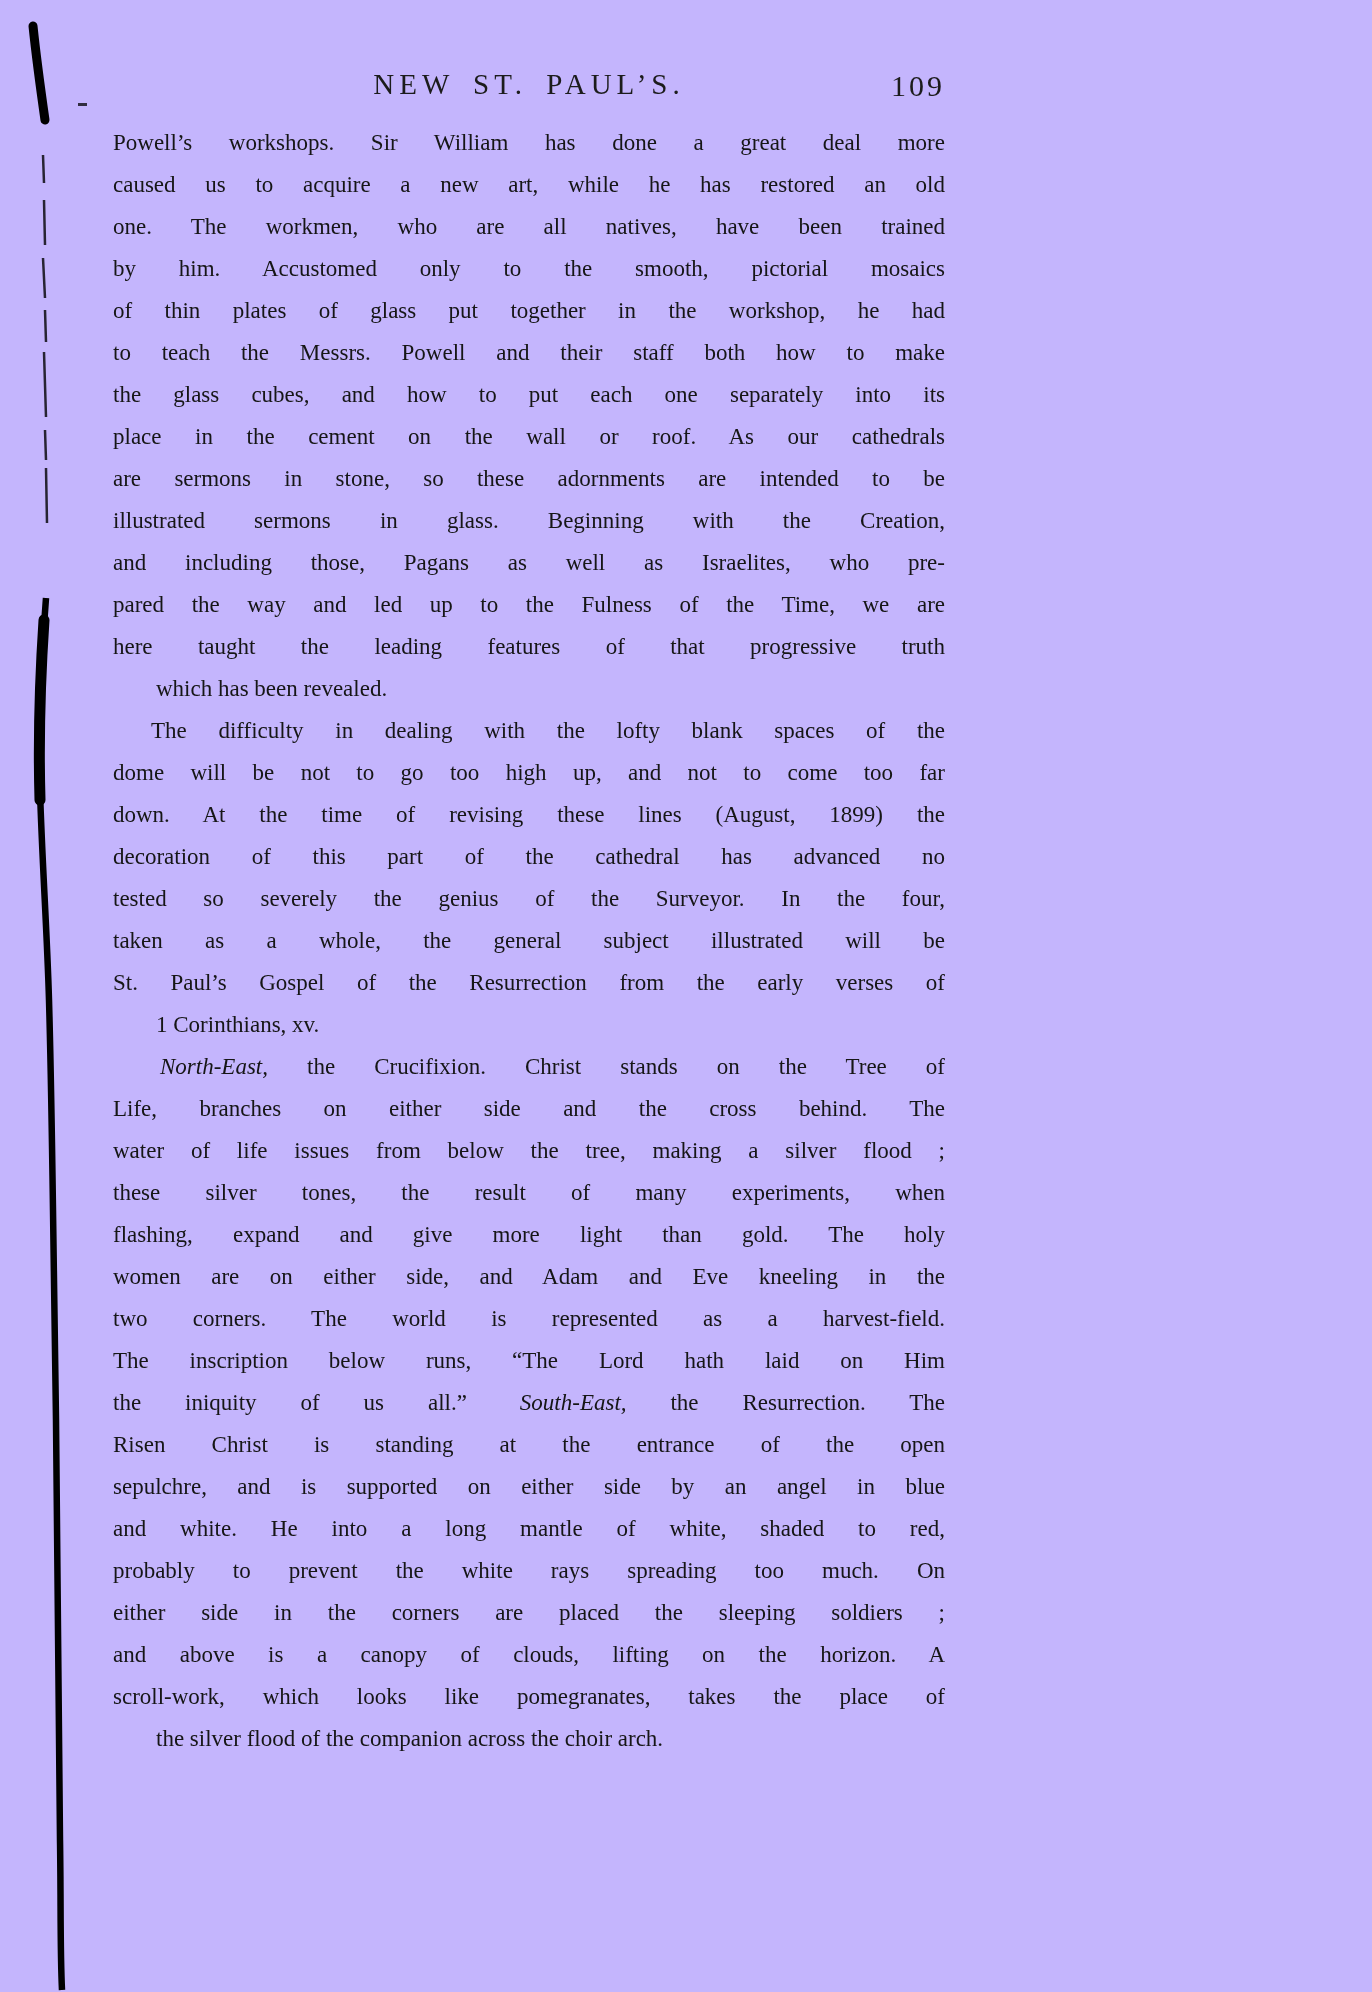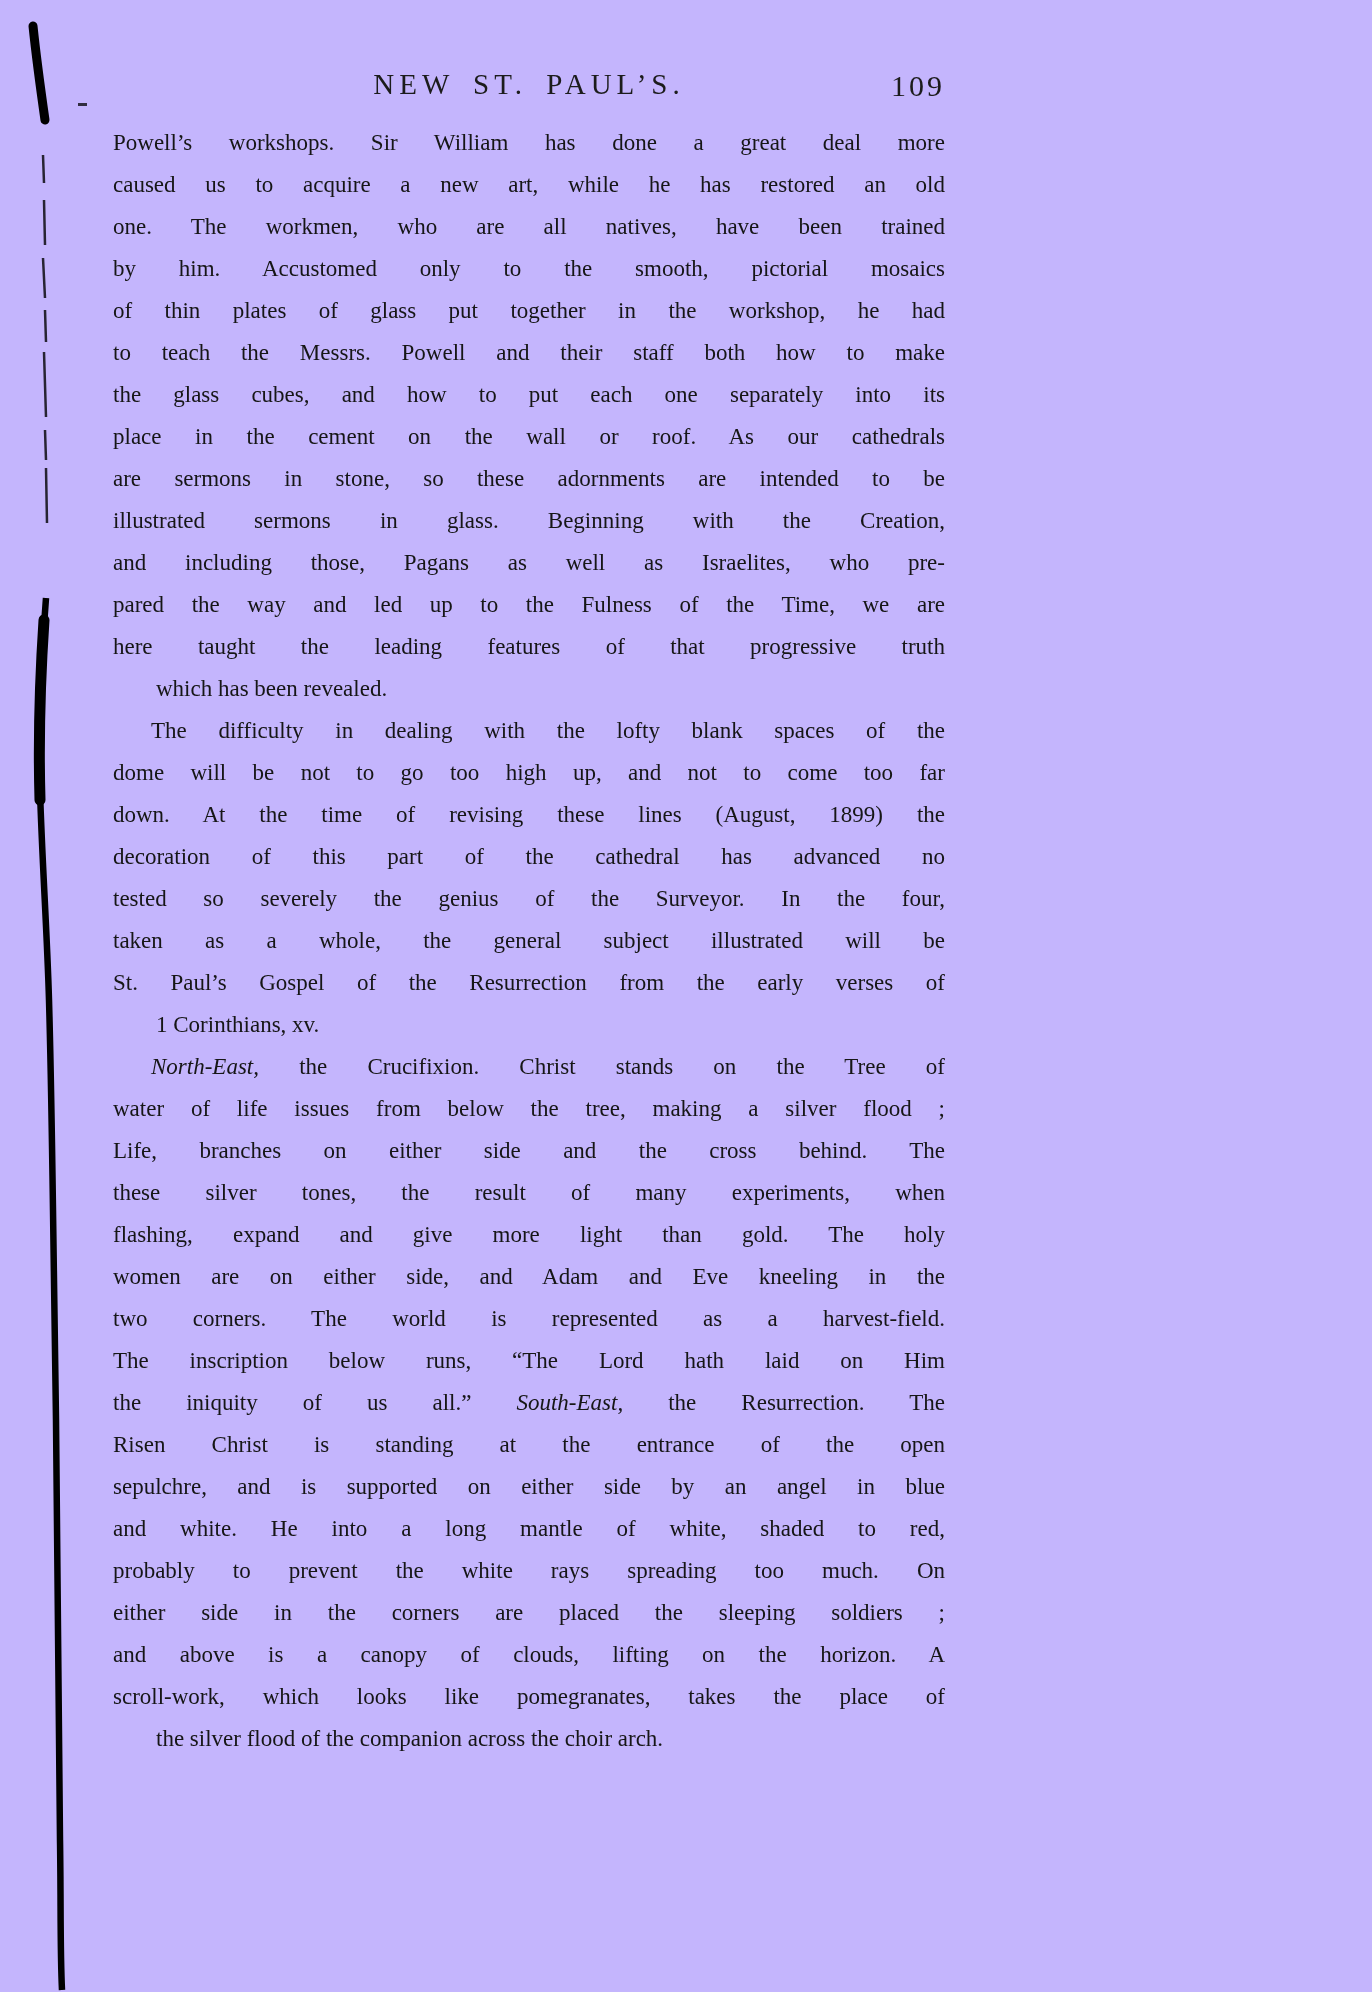--- a/index.html
+++ b/index.html
@@ -67,20 +67,21 @@
     white-space: normal;
   }
   .line.last {
     text-align-last: left;
     margin-left: 43px;
   }
   .line.indent {
     text-indent: 38px;
   }
   .line i {
+    margin-left: 9px;
   }
 </style>
 </head>
 <body>
 
 <div class="page">
 
   <svg class="scan-artifact" width="120" height="1992" viewBox="0 0 120 1992">
     <path d="M33,26 C36,55 40,85 45,120" stroke="#000" stroke-width="9" fill="none" stroke-linecap="round"></path>
     <path d="M43,155 l1,28 M44,200 l1,45 M43,258 l2,40 M45,310 l1,32 M44,352 l2,65 M45,430 l1,30 M46,468 l1,55" stroke="#000" stroke-width="2.5" fill="none" opacity="0.8"></path>
@@ -111,22 +112,22 @@
       <div class="line last">which has been revealed.</div>
       <div class="line indent">The difficulty in dealing with the lofty blank spaces of the</div>
       <div class="line">dome will be not to go too high up, and not to come too far</div>
       <div class="line">down. At the time of revising these lines (August, 1899) the</div>
       <div class="line">decoration of this part of the cathedral has advanced no</div>
       <div class="line">tested so severely the genius of the Surveyor. In the four,</div>
       <div class="line">taken as a whole, the general subject illustrated will be</div>
       <div class="line">St. Paul’s Gospel of the Resurrection from the early verses of</div>
       <div class="line last">1 Corinthians, xv.</div>
       <div class="line indent"><i>North-East,</i> the Crucifixion. Christ stands on the Tree of</div>
+      <div class="line">Life, branches on either side and the cross behind. The</div>
       <div class="line">water of life issues from below the tree, making a silver flood ;</div>
-      <div class="line">Life, branches on either side and the cross behind. The</div>
       <div class="line">these silver tones, the result of many experiments, when</div>
       <div class="line">flashing, expand and give more light than gold. The holy</div>
       <div class="line">women are on either side, and Adam and Eve kneeling in the</div>
       <div class="line">two corners. The world is represented as a harvest-field.</div>
       <div class="line">The inscription below runs, “The Lord hath laid on Him</div>
       <div class="line">the iniquity of us all.” <i>South-East,</i> the Resurrection. The</div>
       <div class="line">Risen Christ is standing at the entrance of the open</div>
       <div class="line">sepulchre, and is supported on either side by an angel in blue</div>
       <div class="line">and white. He into a long mantle of white, shaded to red,</div>
       <div class="line">probably to prevent the white rays spreading too much. On</div>

